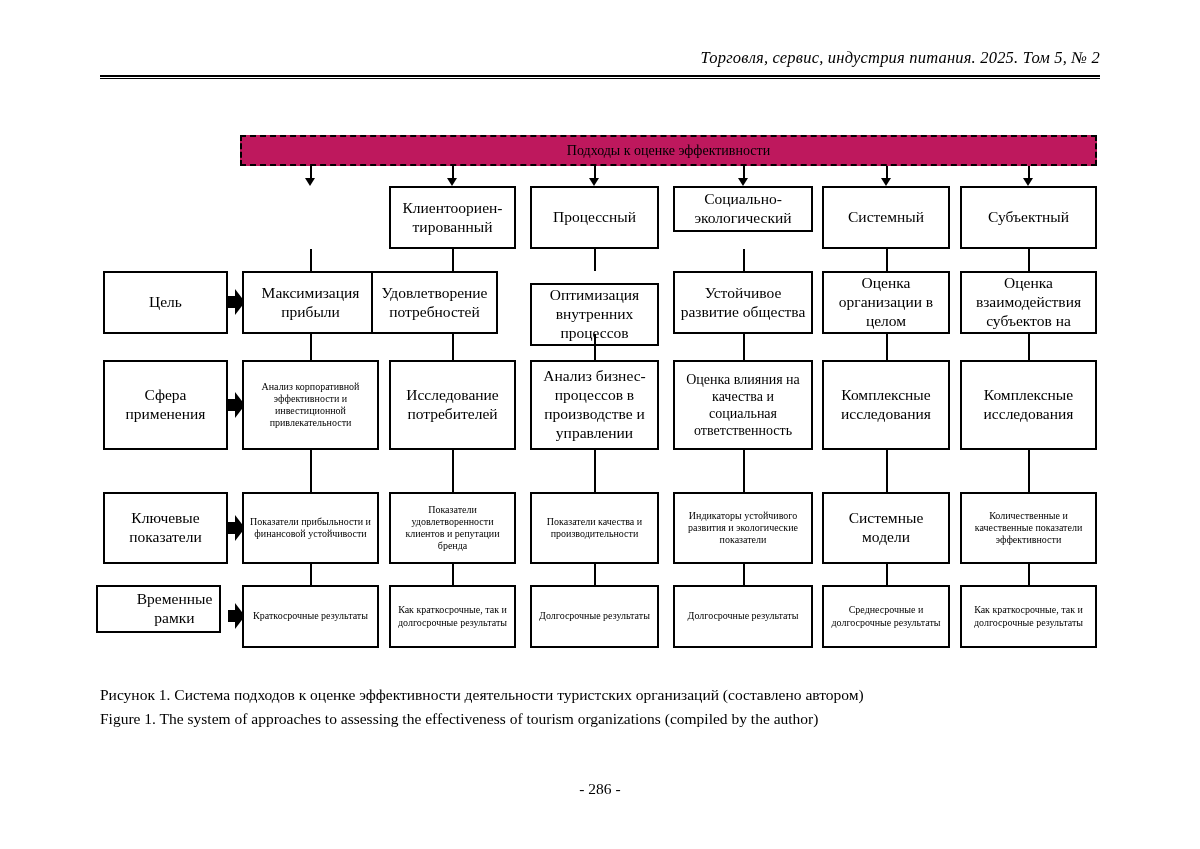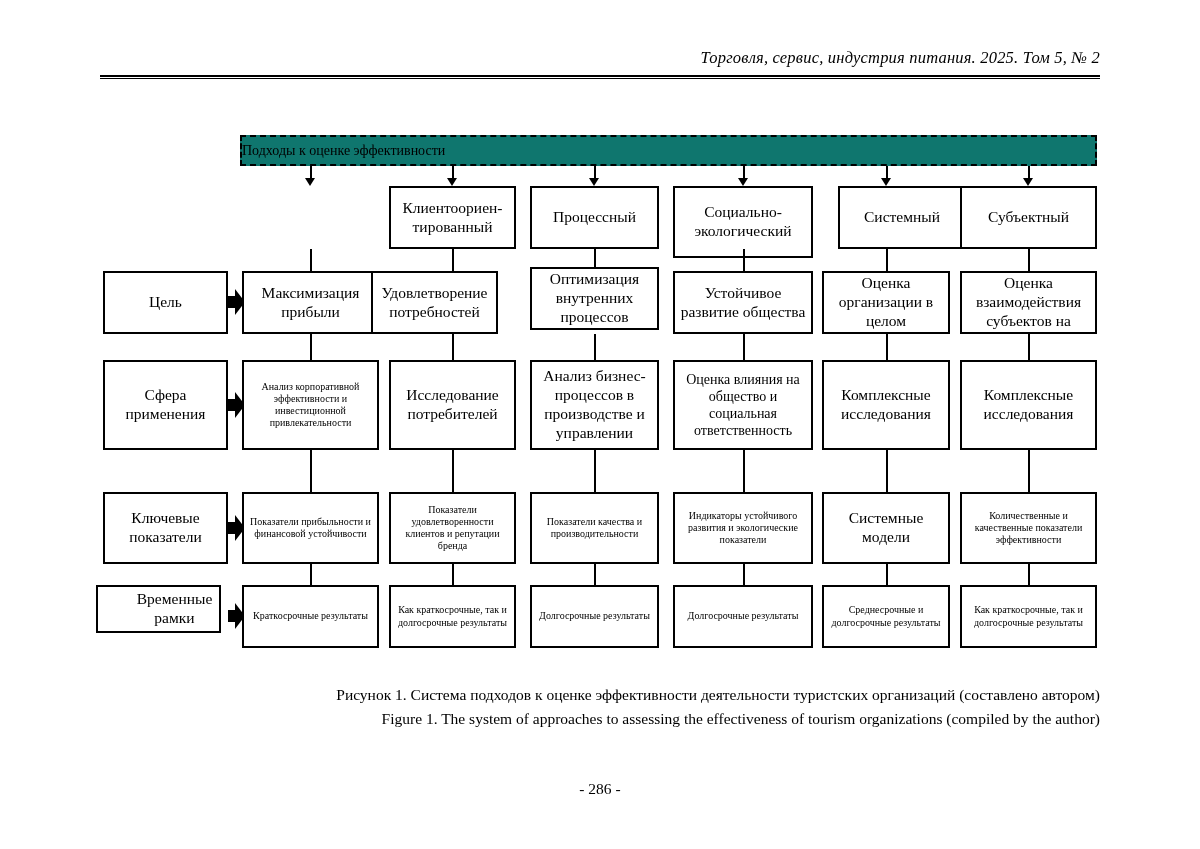--- a/index.html
+++ b/index.html
@@ -58,25 +58,25 @@
     justify-content: center;
     text-align: center;
     line-height: 1.22;
     padding: 2px 4px;
   }
   .box span { display: block; width: 100%; }
 
   .banner {
     position: absolute;
     border: 2px dashed #000;
-    background: #0f766e;
+    background: #be185d;
     box-sizing: border-box;
     display: flex;
     align-items: center;
-    justify-content: flex-start;
+    justify-content: center;
     font-size: 14px;
   }
 
   .rowlabel { font-size: 15.5px; }
   .head     { font-size: 15.5px; }
   .f-lg     { font-size: 15.5px; }
   .f-md     { font-size: 14px; }
   .f-sm     { font-size: 10px; }
   .f-xs     { font-size: 10px; }
 
@@ -113,21 +113,21 @@
     border-bottom: 13px solid transparent;
     border-left: 10px solid #000;
   }
 
   
   #caption {
     position: absolute;
     left: 100px;
     top: 683px;
     width: 1000px;
-    text-align: right;
+    text-align: left;
     font-size: 15.5px;
     line-height: 1.55;
   }
   #caption div { white-space: nowrap; }
 
   
   #page-number {
     position: absolute;
     left: 0;
     top: 780px;
@@ -160,24 +160,24 @@
   <div class="arrowdown" style="left:881px; top:178px;"></div>
   <div class="vline" style="left:1028px; top:166px; height:15px;"></div>
   <div class="arrowdown" style="left:1023px; top:178px;"></div>
 
   <div class="box head" style="left:389px; top:186px; width:127px; height:63px;">
     <span>Клиентоориен- тированный</span>
   </div>
   <div class="box head" style="left:530px; top:186px; width:129px; height:63px;">
     <span>Процессный</span>
   </div>
-  <div class="box head" style="left:673px; top:186px; width:140px; height:72px;">
+  <div class="box head" style="left:673px; top:186px; width:140px; height:46px;">
     <span>Социально-экологический</span>
   </div>
-  <div class="box head" style="left:822px; top:186px; width:128px; height:63px;margin-left:16px;">
+  <div class="box head" style="left:822px; top:186px; width:128px; height:63px;">
     <span>Системный</span>
   </div>
   <div class="box head" style="left:960px; top:186px; width:137px; height:63px;">
     <span>Субъектный</span>
   </div>
 
   <div class="vline" style="left:310px; top:249px; height:22px;"></div>
   <div class="vline" style="left:452px; top:249px; height:22px;"></div>
   <div class="vline" style="left:594px; top:249px; height:22px;"></div>
   <div class="vline" style="left:743px; top:249px; height:22px;"></div>
@@ -191,21 +191,21 @@
     <div class="shaft"></div>
       <div class="head2"></div>
   </div>
 
   <div class="box f-lg" style="left:242px; top:271px; width:137px; height:63px;">
     <span>Максимизация прибыли</span>
   </div>
   <div class="box f-lg" style="left:371px; top:271px; width:127px; height:63px;justify-content:flex-end;">
     <span>Удовлетворение потребностей</span>
   </div>
-  <div class="box f-lg" style="left:530px; top:267px; width:129px; height:63px;">
+  <div class="box f-lg" style="left:530px; top:283px; width:129px; height:63px;">
     <span>Оптимизация внутренних процессов</span>
   </div>
   <div class="box f-lg" style="left:673px; top:271px; width:140px; height:63px;">
     <span>Устойчивое развитие общества</span>
   </div>
   <div class="box f-lg" style="left:822px; top:271px; width:128px; height:63px;">
     <span>Оценка организации в целом</span>
   </div>
   <div class="box f-lg" style="left:960px; top:271px; width:137px; height:63px;">
     <span>Оценка взаимодействия субъектов на</span>
@@ -229,21 +229,21 @@
   <div class="box f-sm" style="left:242px; top:360px; width:137px; height:90px;">
     <span>Анализ корпоративной эффективности и инвестиционной привлекательности</span>
   </div>
   <div class="box f-lg" style="left:389px; top:360px; width:127px; height:90px;">
     <span>Исследование потребителей</span>
   </div>
   <div class="box f-lg" style="left:530px; top:360px; width:129px; height:90px;">
     <span>Анализ бизнес-процессов в производстве и управлении</span>
   </div>
   <div class="box f-md" style="left:673px; top:360px; width:140px; height:90px;">
-    <span>Оценка влияния на общество и социальная ответственность</span>
+    <span>Оценка влияния на качества и социальная ответственность</span>
   </div>
   <div class="box f-lg" style="left:822px; top:360px; width:128px; height:90px;">
     <span>Комплексные исследования</span>
   </div>
   <div class="box f-lg" style="left:960px; top:360px; width:137px; height:90px;">
     <span>Комплексные исследования</span>
   </div>
 
   <div class="vline" style="left:310px; top:450px; height:42px;"></div>
   <div class="vline" style="left:452px; top:450px; height:42px;"></div>

